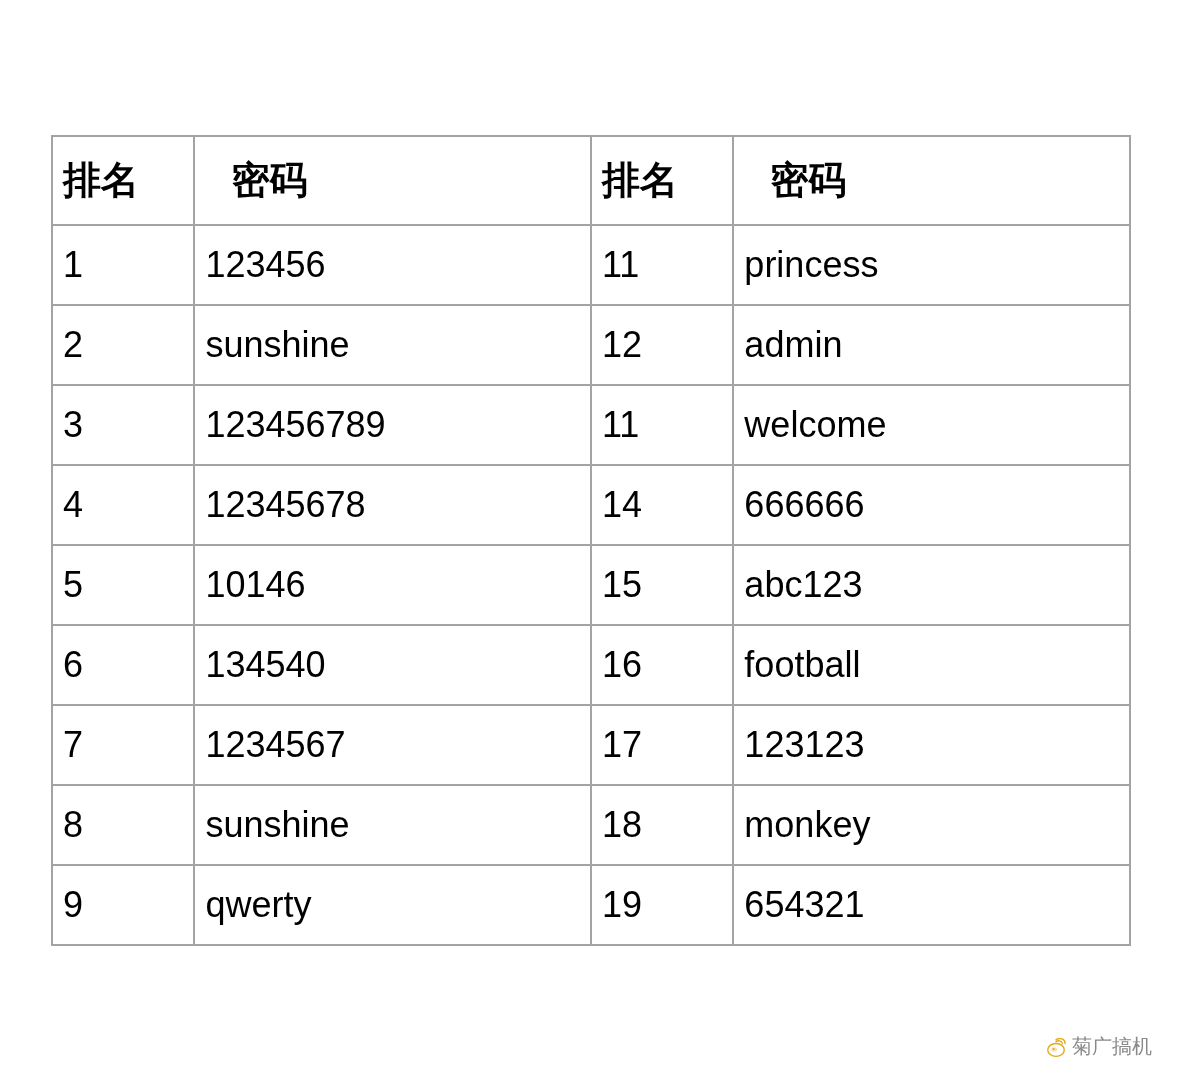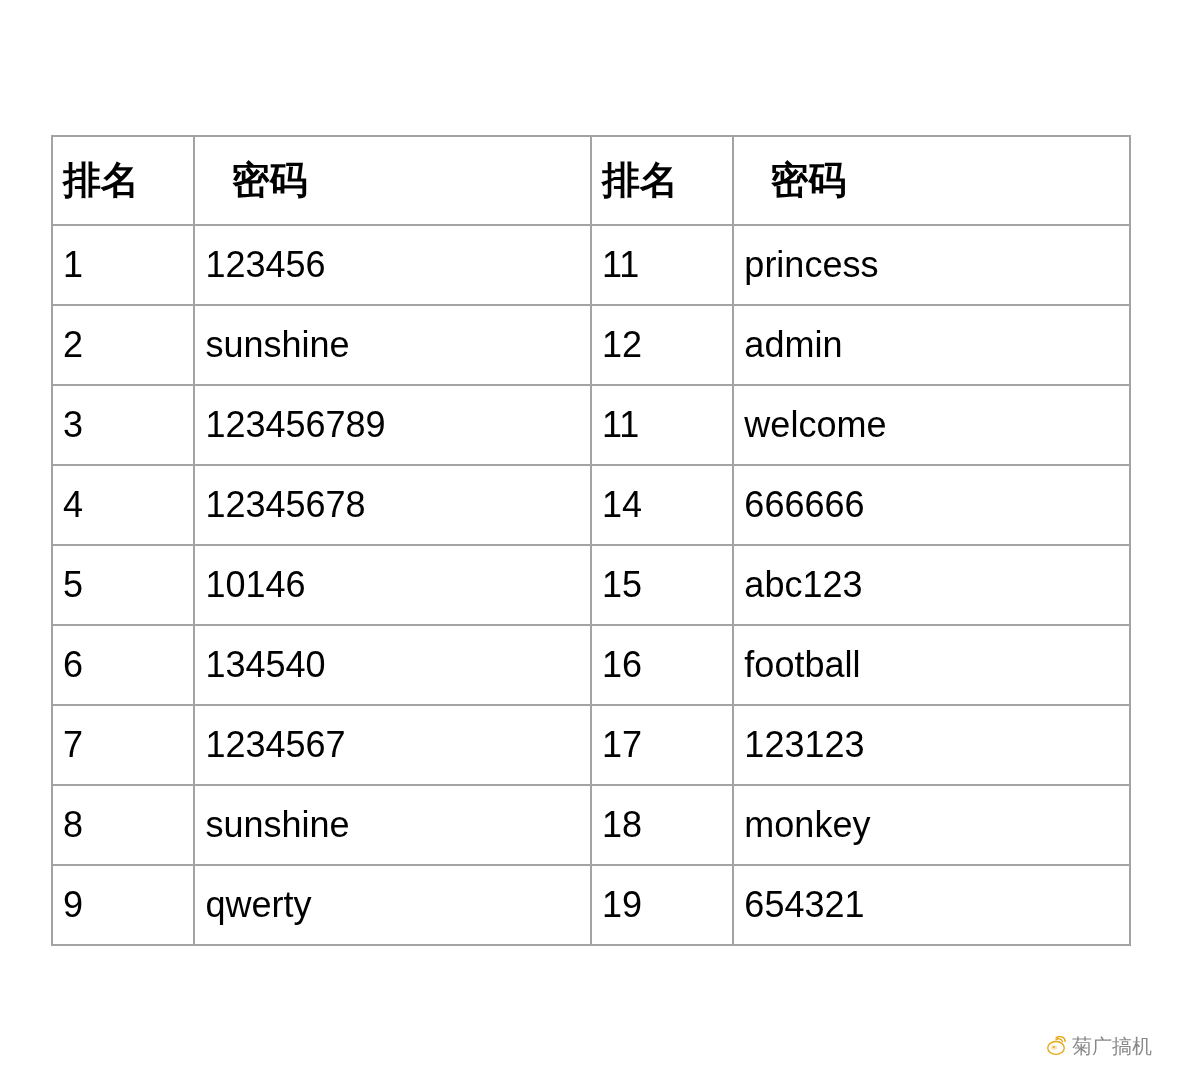--- a/index.html
+++ b/index.html
@@ -57,21 +57,21 @@
       padding-left: 36px;
     }
 
     .watermark {
       position: absolute;
       bottom: 20px;
       right: 30px;
       font-size: 20px;
       color: #888888;
       display: flex;
-      align-items: center;
+      align-items: flex-end;
       gap: 5px;
     }
 
     .watermark-icon {
       width: 22px;
       height: 22px;
       display: inline-block;
       vertical-align: middle;
     }
   </style>

